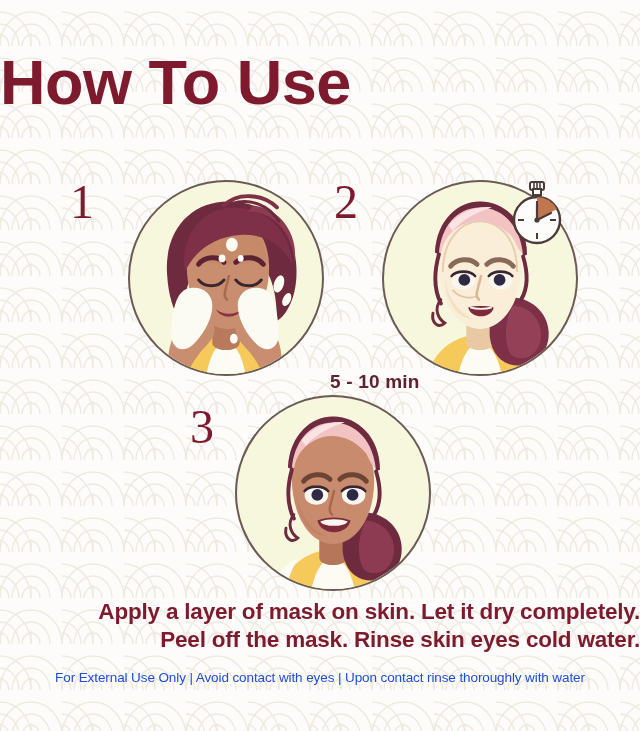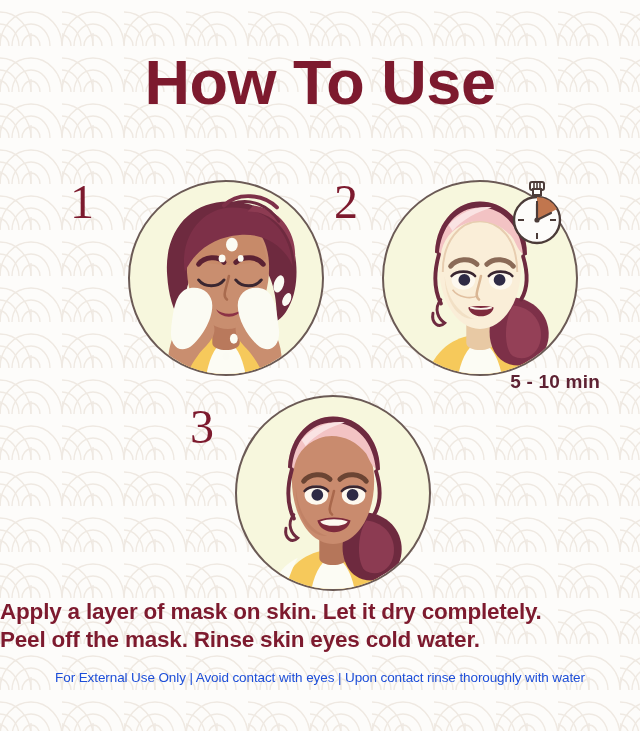--- a/index.html
+++ b/index.html
@@ -29,21 +29,21 @@
     z-index: 0;
     pointer-events: none;
   }
 
   
   #title {
     position: absolute;
     top: 46px;
     left: 0;
     width: 640px;
-    text-align: center;
+    text-align: left;
     z-index: 3;
     font-family: "Liberation Sans", sans-serif;
     font-weight: bold;
     font-size: 63px;
     line-height: 72px;
     letter-spacing: -0.5px;
     color: #7d1a2e;
   }
 
   
@@ -92,36 +92,36 @@
     height: 66px;
     z-index: 6;
   }
 
   
   #timer-caption {
     position: absolute;
     left: 330px;
     top: 371px;
     width: 270px;
-    text-align: right;
+    text-align: left;
     z-index: 5;
     font-family: "Liberation Sans", sans-serif;
     font-weight: bold;
     font-size: 19px;
     color: #5e2233;
     letter-spacing: 0.2px;
   }
 
   
   #instructions {
     position: absolute;
     left: 0;
     top: 598px;
     width: 640px;
-    text-align: left;
+    text-align: right;
     z-index: 3;
     color: #7d1a2e;
     font-family: "Liberation Sans", sans-serif;
     font-weight: bold;
     font-size: 22.5px;
     line-height: 28px;
     letter-spacing: -0.2px;
   }
   #instructions .line { display: block; }
 

